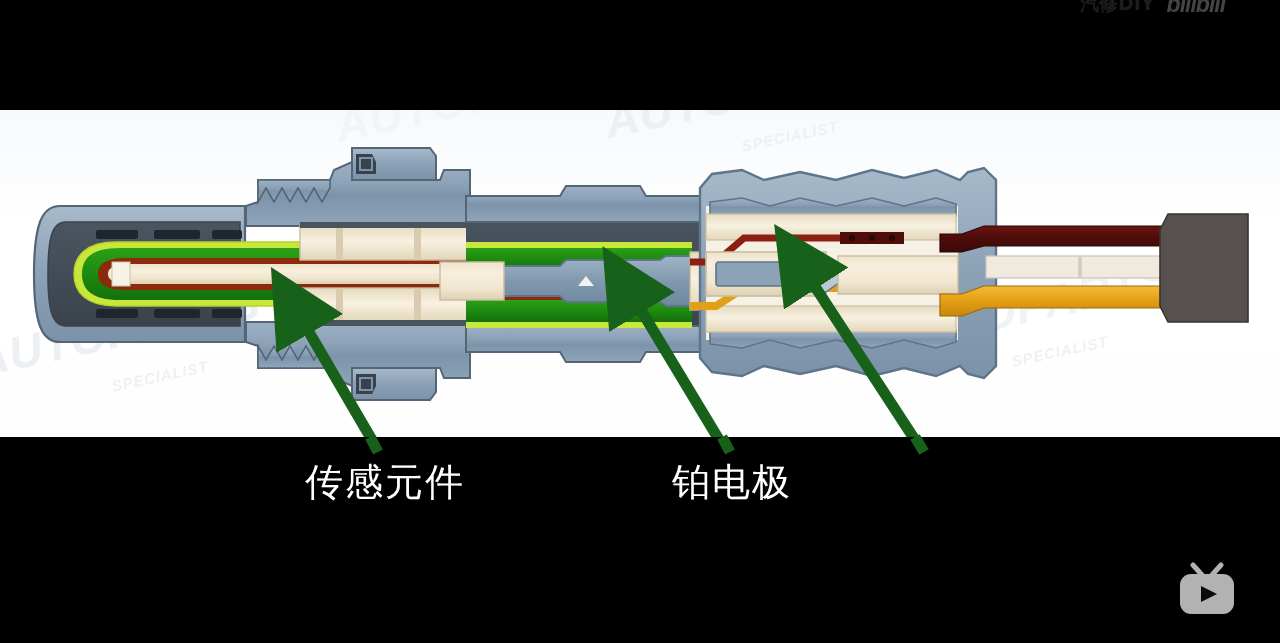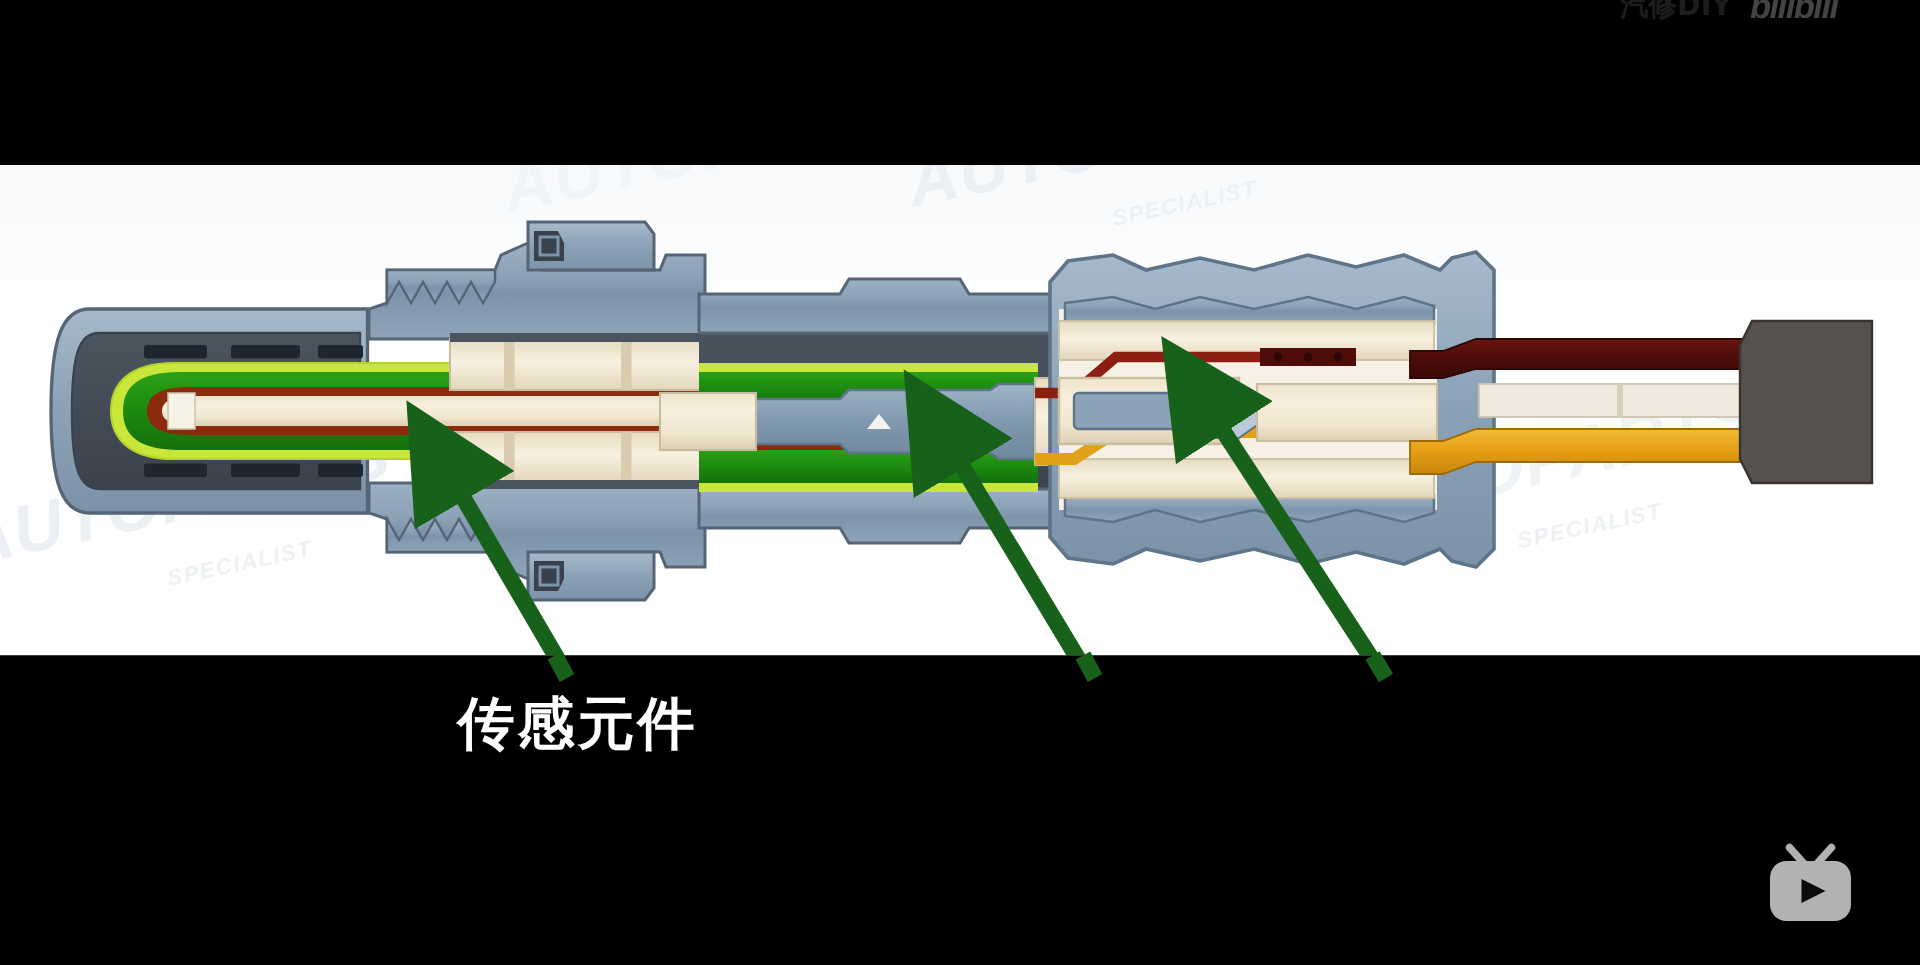--- a/index.html
+++ b/index.html
@@ -30,21 +30,21 @@
   
   .sensor{position:absolute;left:0;top:0;width:1280px;height:327px;}
 
   
   .topwm{position:absolute;top:-9px;left:1080px;height:26px;display:flex;align-items:center;gap:12px;
          opacity:.62;}
   .topwm .zh{color:#2f2f2f;font-size:19px;font-weight:bold;font-family:"DejaVu Sans",sans-serif;}
   .topwm .bili{color:#6f6f6f;font-size:23px;font-weight:bold;font-style:italic;letter-spacing:-1px;}
 
   
-  .label{position:absolute;color:#ffffff;font-size:38px;font-weight:bold;
+  .label{position:absolute;color:#ffffff;font-size:38px;font-weight:normal;
          font-family:"DejaVu Sans","Liberation Sans",sans-serif;letter-spacing:2px;white-space:nowrap;}
   #lbl-sensing{left:305px;top:457px;}
   #lbl-platinum{left:672px;top:457px;}
   #lbl-heater{left:858px;top:457px;}
 
   
   .bililogo{position:absolute;left:1176px;top:562px;width:62px;height:56px;opacity:.82;}
 </style>
 </head>
 <body>
@@ -269,20 +269,21 @@
 
   <div class="band-bottom"></div>
 
   <svg style="position:absolute;left:0;top:0;width:1280px;height:643px;pointer-events:none;">
     <line x1="378" y1="452" x2="370" y2="437" stroke="#17611b" stroke-width="11"></line>
     <line x1="730" y1="452" x2="722" y2="437" stroke="#17611b" stroke-width="11"></line>
     <line x1="924" y1="452" x2="915" y2="437" stroke="#17611b" stroke-width="11"></line>
   </svg>
 
   <div class="label" id="lbl-sensing">传感元件</div>
+  <div class="label" id="lbl-platinum">铂电极</div>
 
   <svg class="bililogo" viewBox="0 0 62 56">
     <path d="M17,3 L26,13" stroke="#d9d9d9" stroke-width="5" stroke-linecap="round" fill="none"></path>
     <path d="M45,3 L36,13" stroke="#d9d9d9" stroke-width="5" stroke-linecap="round" fill="none"></path>
     <rect x="4" y="12" width="54" height="40" rx="11" fill="#d9d9d9"></rect>
     <path d="M25,24 L41,32 L25,40 Z" fill="#0e0e0e"></path>
   </svg>
 
 </div>
 

